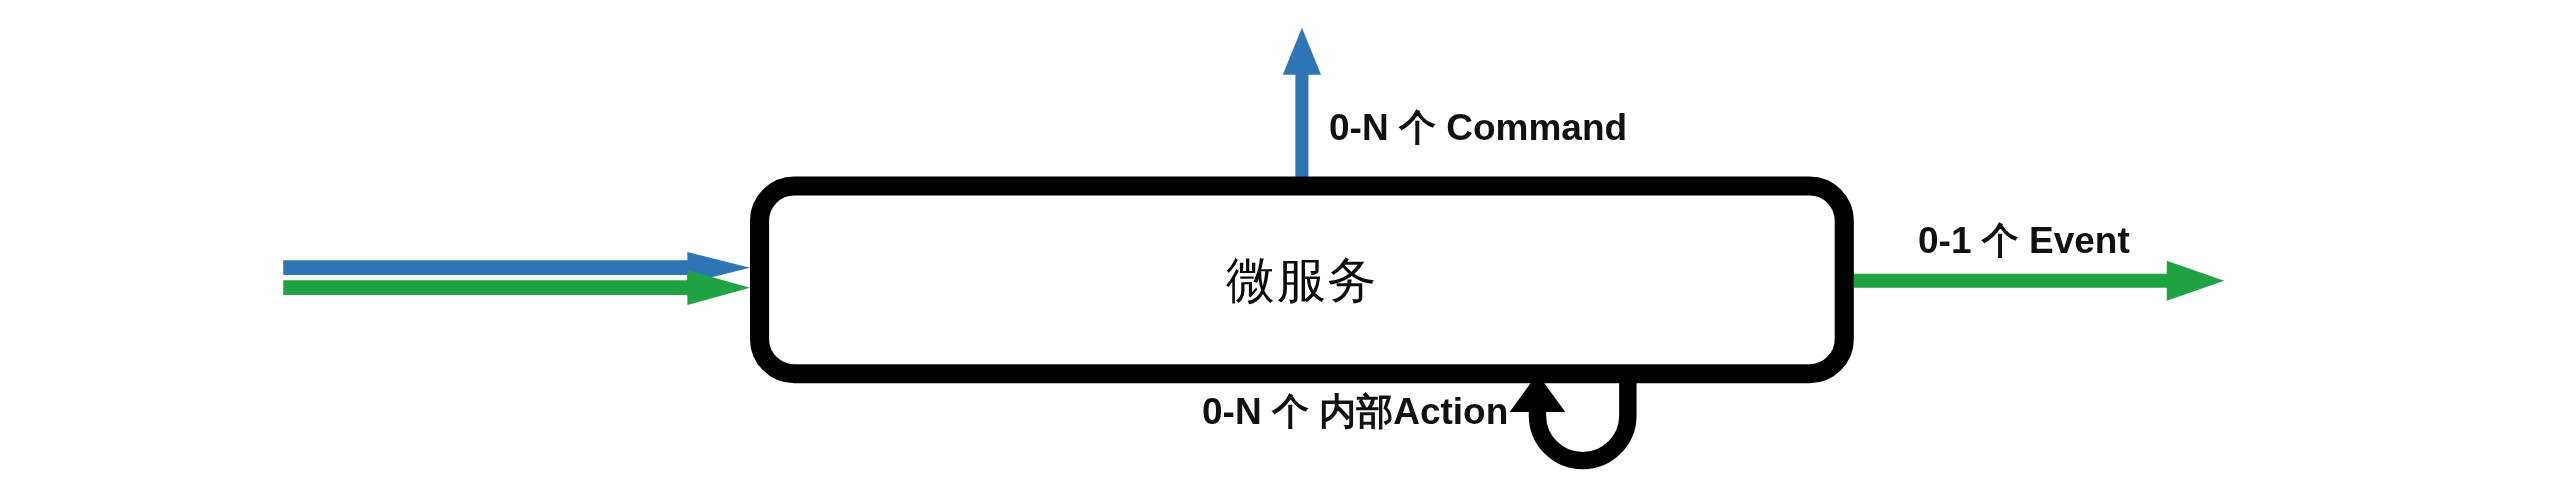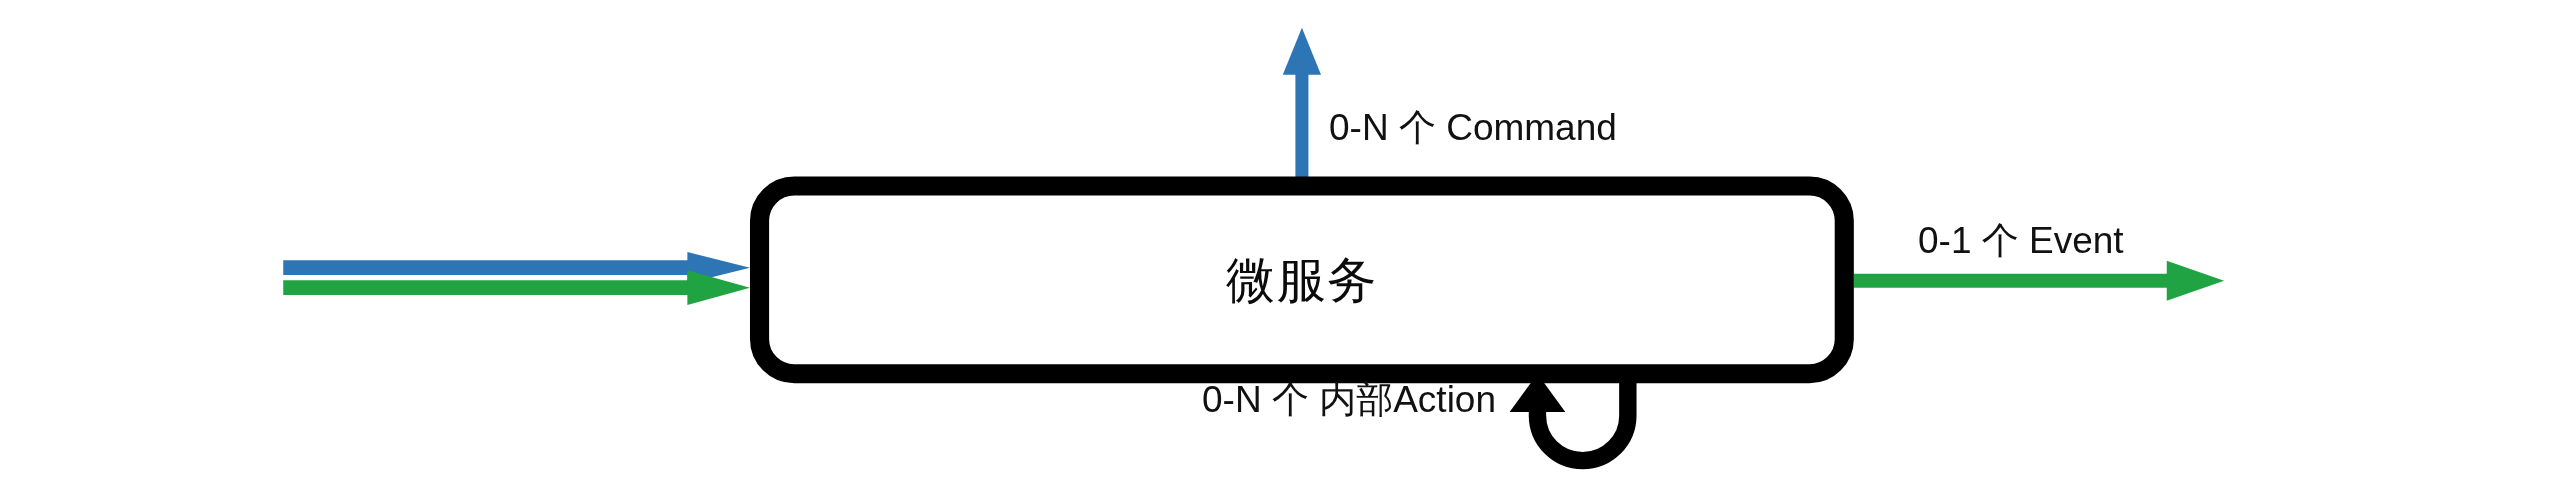--- a/index.html
+++ b/index.html
@@ -22,21 +22,21 @@
     left: 0;
     top: 0;
     width: 2576px;
     height: 485px;
   }
   .lbl {
     position: absolute;
     color: #111111;
     white-space: pre;
     line-height: 1.28;
-    font-weight: 400;
+    font-weight: 700;
     letter-spacing: 0px;
   }
   #label-input {
     left: 396px;
     top: 179px;
     font-size: 37px;
     text-align: left;
   }
   #label-input .ln { display: block; }
   #label-out-command {
@@ -44,21 +44,21 @@
     top: 104px;
     font-size: 37px;
   }
   #label-out-event {
     left: 1918px;
     top: 217px;
     font-size: 37px;
   }
   #label-internal-action {
     left: 1202px;
-    top: 376px;
+    top: 388px;
     font-size: 37px;
   }
   #service-box-label {
     position: absolute;
     left: 750px;
     top: 177px;
     width: 1104px;
     height: 207px;
     display: flex;
     align-items: center;

